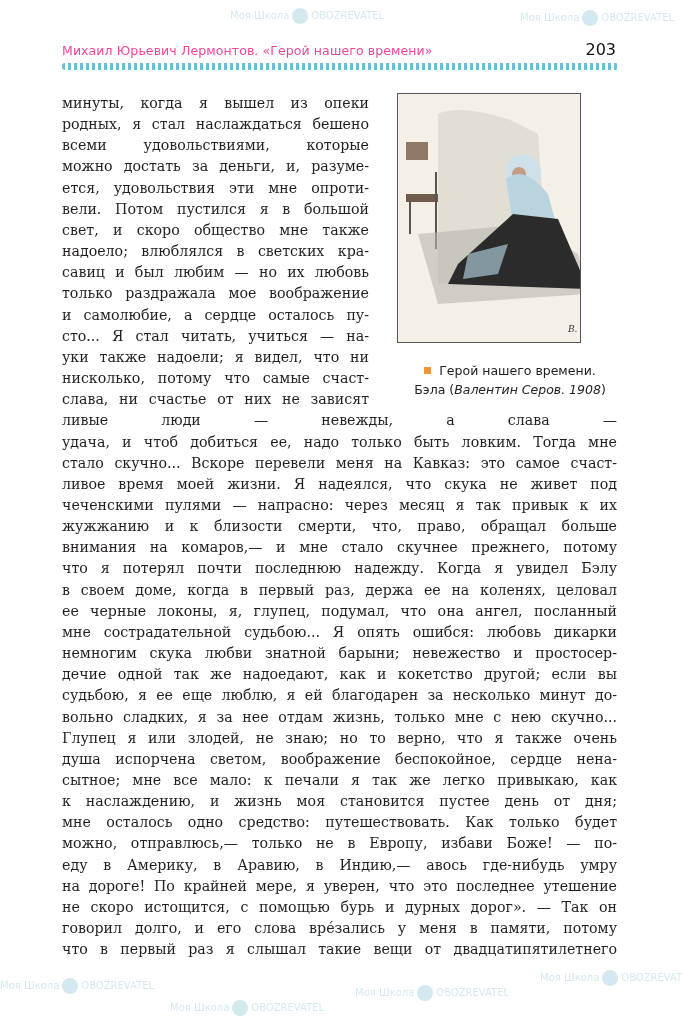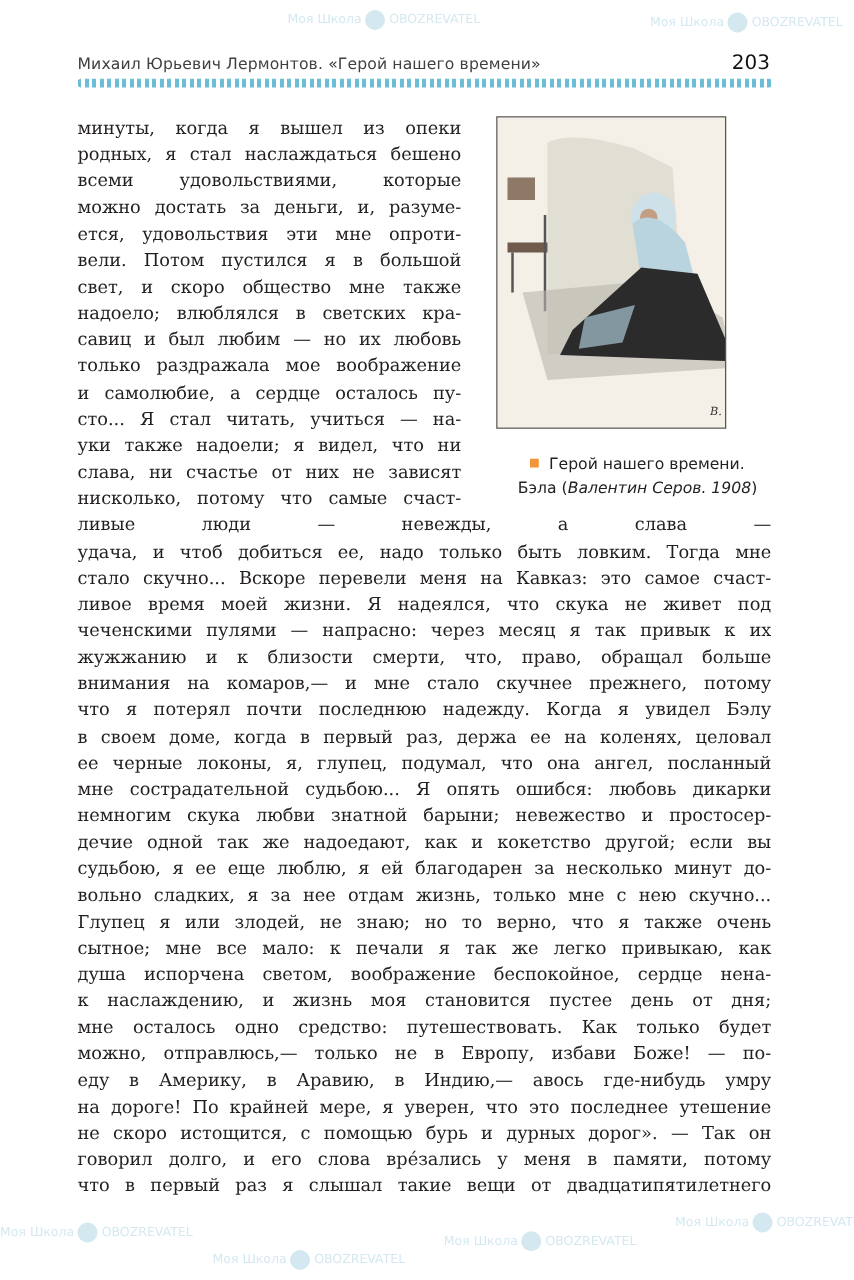--- a/index.html
+++ b/index.html
@@ -6,21 +6,21 @@
     body {
       width: 683px; height: 1024px; background: #ffffff; position: relative;
       overflow: hidden; font-family: "DejaVu Serif", serif; color: #231f20;
     }
     .header {
       position: absolute; left: 62px; top: 40px; width: 556px; height: 32px;
     }
     .header-title {
       position: absolute; left: 0; top: 3px;
       font-family: "DejaVu Sans", sans-serif; font-size: 12.5px;
-      color: #404040; letter-spacing: 0.1px;
+      color: #ec4899; letter-spacing: 0.1px;
     }
     .page-number {
       position: absolute; right: 2px; top: 0px;
       font-family: "DejaVu Sans", sans-serif; font-size: 16px; color: #111; text-align: right;
     }
     .ornament {
       position: absolute; left: 0; top: 23px; width: 556px; height: 7px;
       background-image: repeating-linear-gradient(90deg, #3aa8c8 0 3px, transparent 3px 6px);
       opacity: 0.75; border-radius: 3px;
     }
@@ -96,41 +96,41 @@
   <span class="line">можно достать за деньги, и, разуме-</span>
   <span class="line">ется, удовольствия эти мне опроти-</span>
   <span class="line">вели. Потом пустился я в большой</span>
   <span class="line">свет, и скоро общество мне также</span>
   <span class="line">надоело; влюблялся в светских кра-</span>
   <span class="line">савиц и был любим — но их любовь</span>
   <span class="line">только раздражала мое воображение</span>
   <span class="line">и самолюбие, а сердце осталось пу-</span>
   <span class="line">сто... Я стал читать, учиться — на-</span>
   <span class="line">уки также надоели; я видел, что ни</span>
+  <span class="line">нисколько, потому что самые счаст-</span>
   <span class="line">слава, ни счастье от них не зависят</span>
-  <span class="line">нисколько, потому что самые счаст-</span>
   <span class="line">ливые люди — невежды, а слава —</span>
 
   <span class="line">удача, и чтоб добиться ее, надо только быть ловким. Тогда мне</span>
   <span class="line">стало скучно... Вскоре перевели меня на Кавказ: это самое счаст-</span>
   <span class="line">ливое время моей жизни. Я надеялся, что скука не живет под</span>
   <span class="line">чеченскими пулями — напрасно: через месяц я так привык к их</span>
   <span class="line">жужжанию и к близости смерти, что, право, обращал больше</span>
   <span class="line">внимания на комаров,— и мне стало скучнее прежнего, потому</span>
   <span class="line">что я потерял почти последнюю надежду. Когда я увидел Бэлу</span>
   <span class="line">в своем доме, когда в первый раз, держа ее на коленях, целовал</span>
   <span class="line">ее черные локоны, я, глупец, подумал, что она ангел, посланный</span>
   <span class="line">мне сострадательной судьбою... Я опять ошибся: любовь дикарки</span>
   <span class="line">немногим скука любви знатной барыни; невежество и простосер-</span>
   <span class="line">дечие одной так же надоедают, как и кокетство другой; если вы</span>
   <span class="line">судьбою, я ее еще люблю, я ей благодарен за несколько минут до-</span>
   <span class="line">вольно сладких, я за нее отдам жизнь, только мне с нею скучно...</span>
   <span class="line">Глупец я или злодей, не знаю; но то верно, что я также очень</span>
+  <span class="line">душа испорчена светом, воображение беспокойное, сердце нена-</span>
   <span class="line">сытное; мне все мало: к печали я так же легко привыкаю, как</span>
-  <span class="line">душа испорчена светом, воображение беспокойное, сердце нена-</span>
   <span class="line">к наслаждению, и жизнь моя становится пустее день от дня;</span>
   <span class="line">мне осталось одно средство: путешествовать. Как только будет</span>
   <span class="line">можно, отправлюсь,— только не в Европу, избави Боже! — по-</span>
   <span class="line">еду в Америку, в Аравию, в Индию,— авось где-нибудь умру</span>
   <span class="line">на дороге! По крайней мере, я уверен, что это последнее утешение</span>
   <span class="line">не скоро истощится, с помощью бурь и дурных дорог». — Так он</span>
   <span class="line">говорил долго, и его слова врéзались у меня в памяти, потому</span>
   <span class="line">что в первый раз я слышал такие вещи от двадцатипятилетнего</span>
 </div>
 

